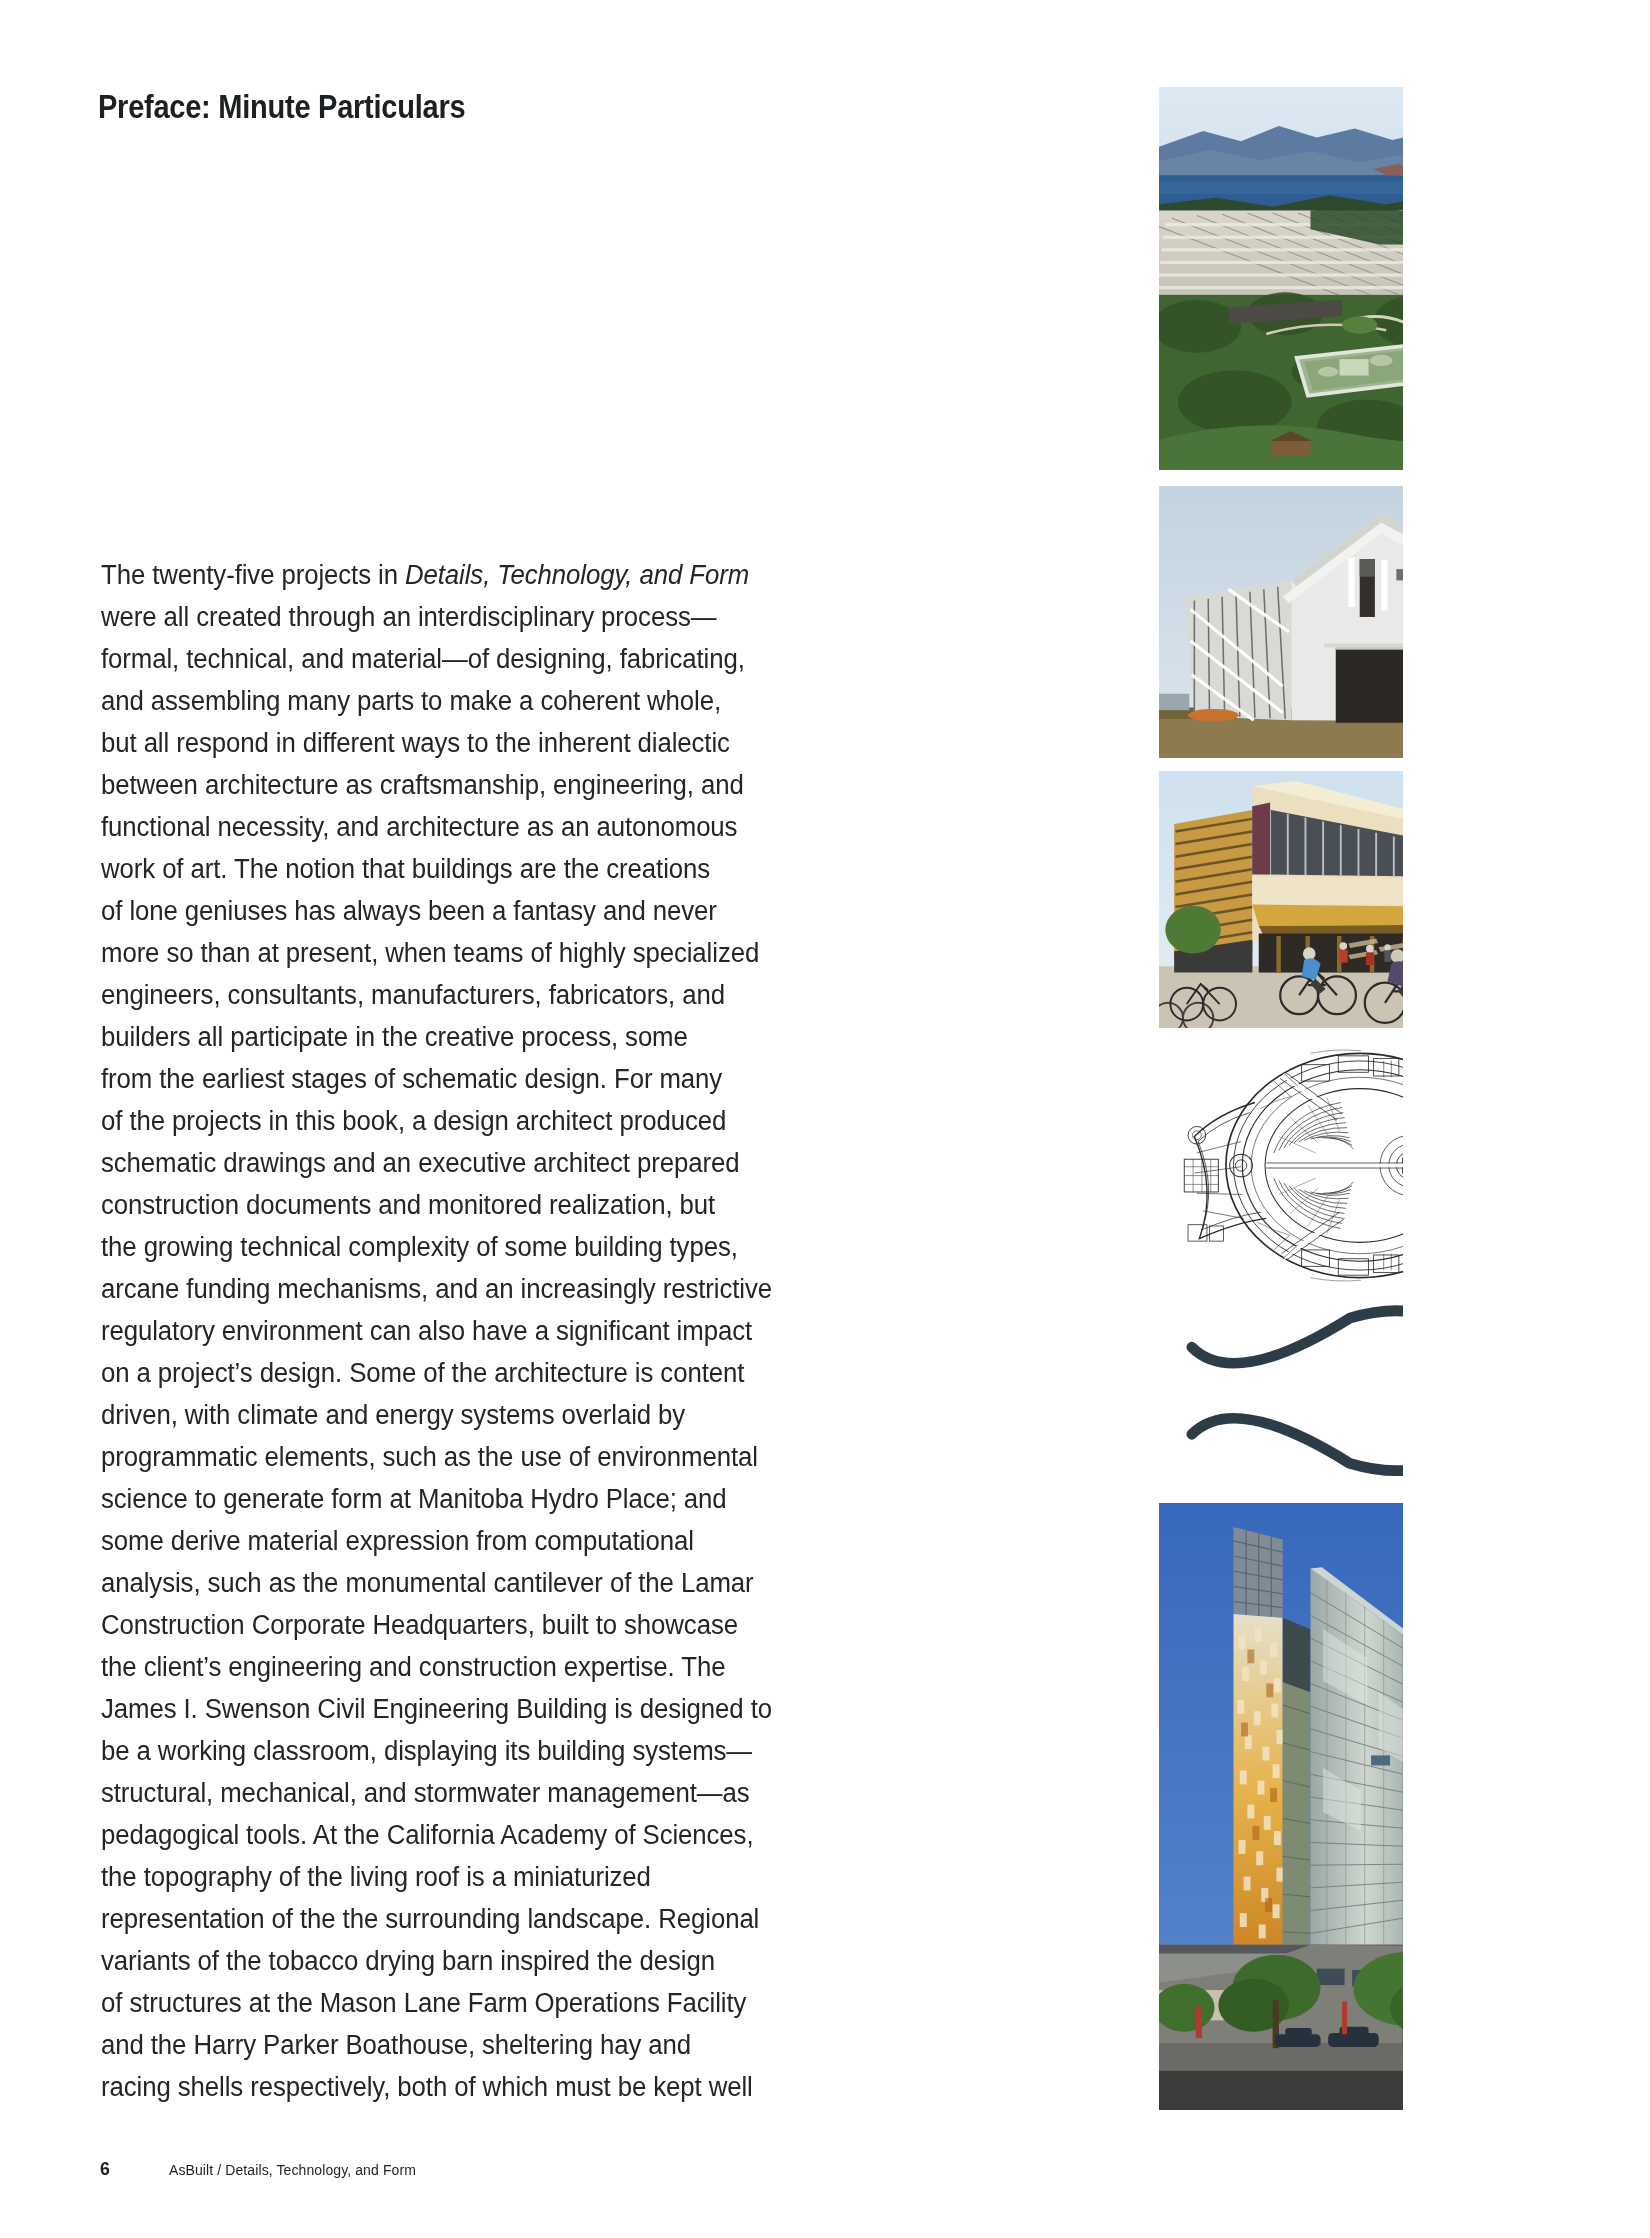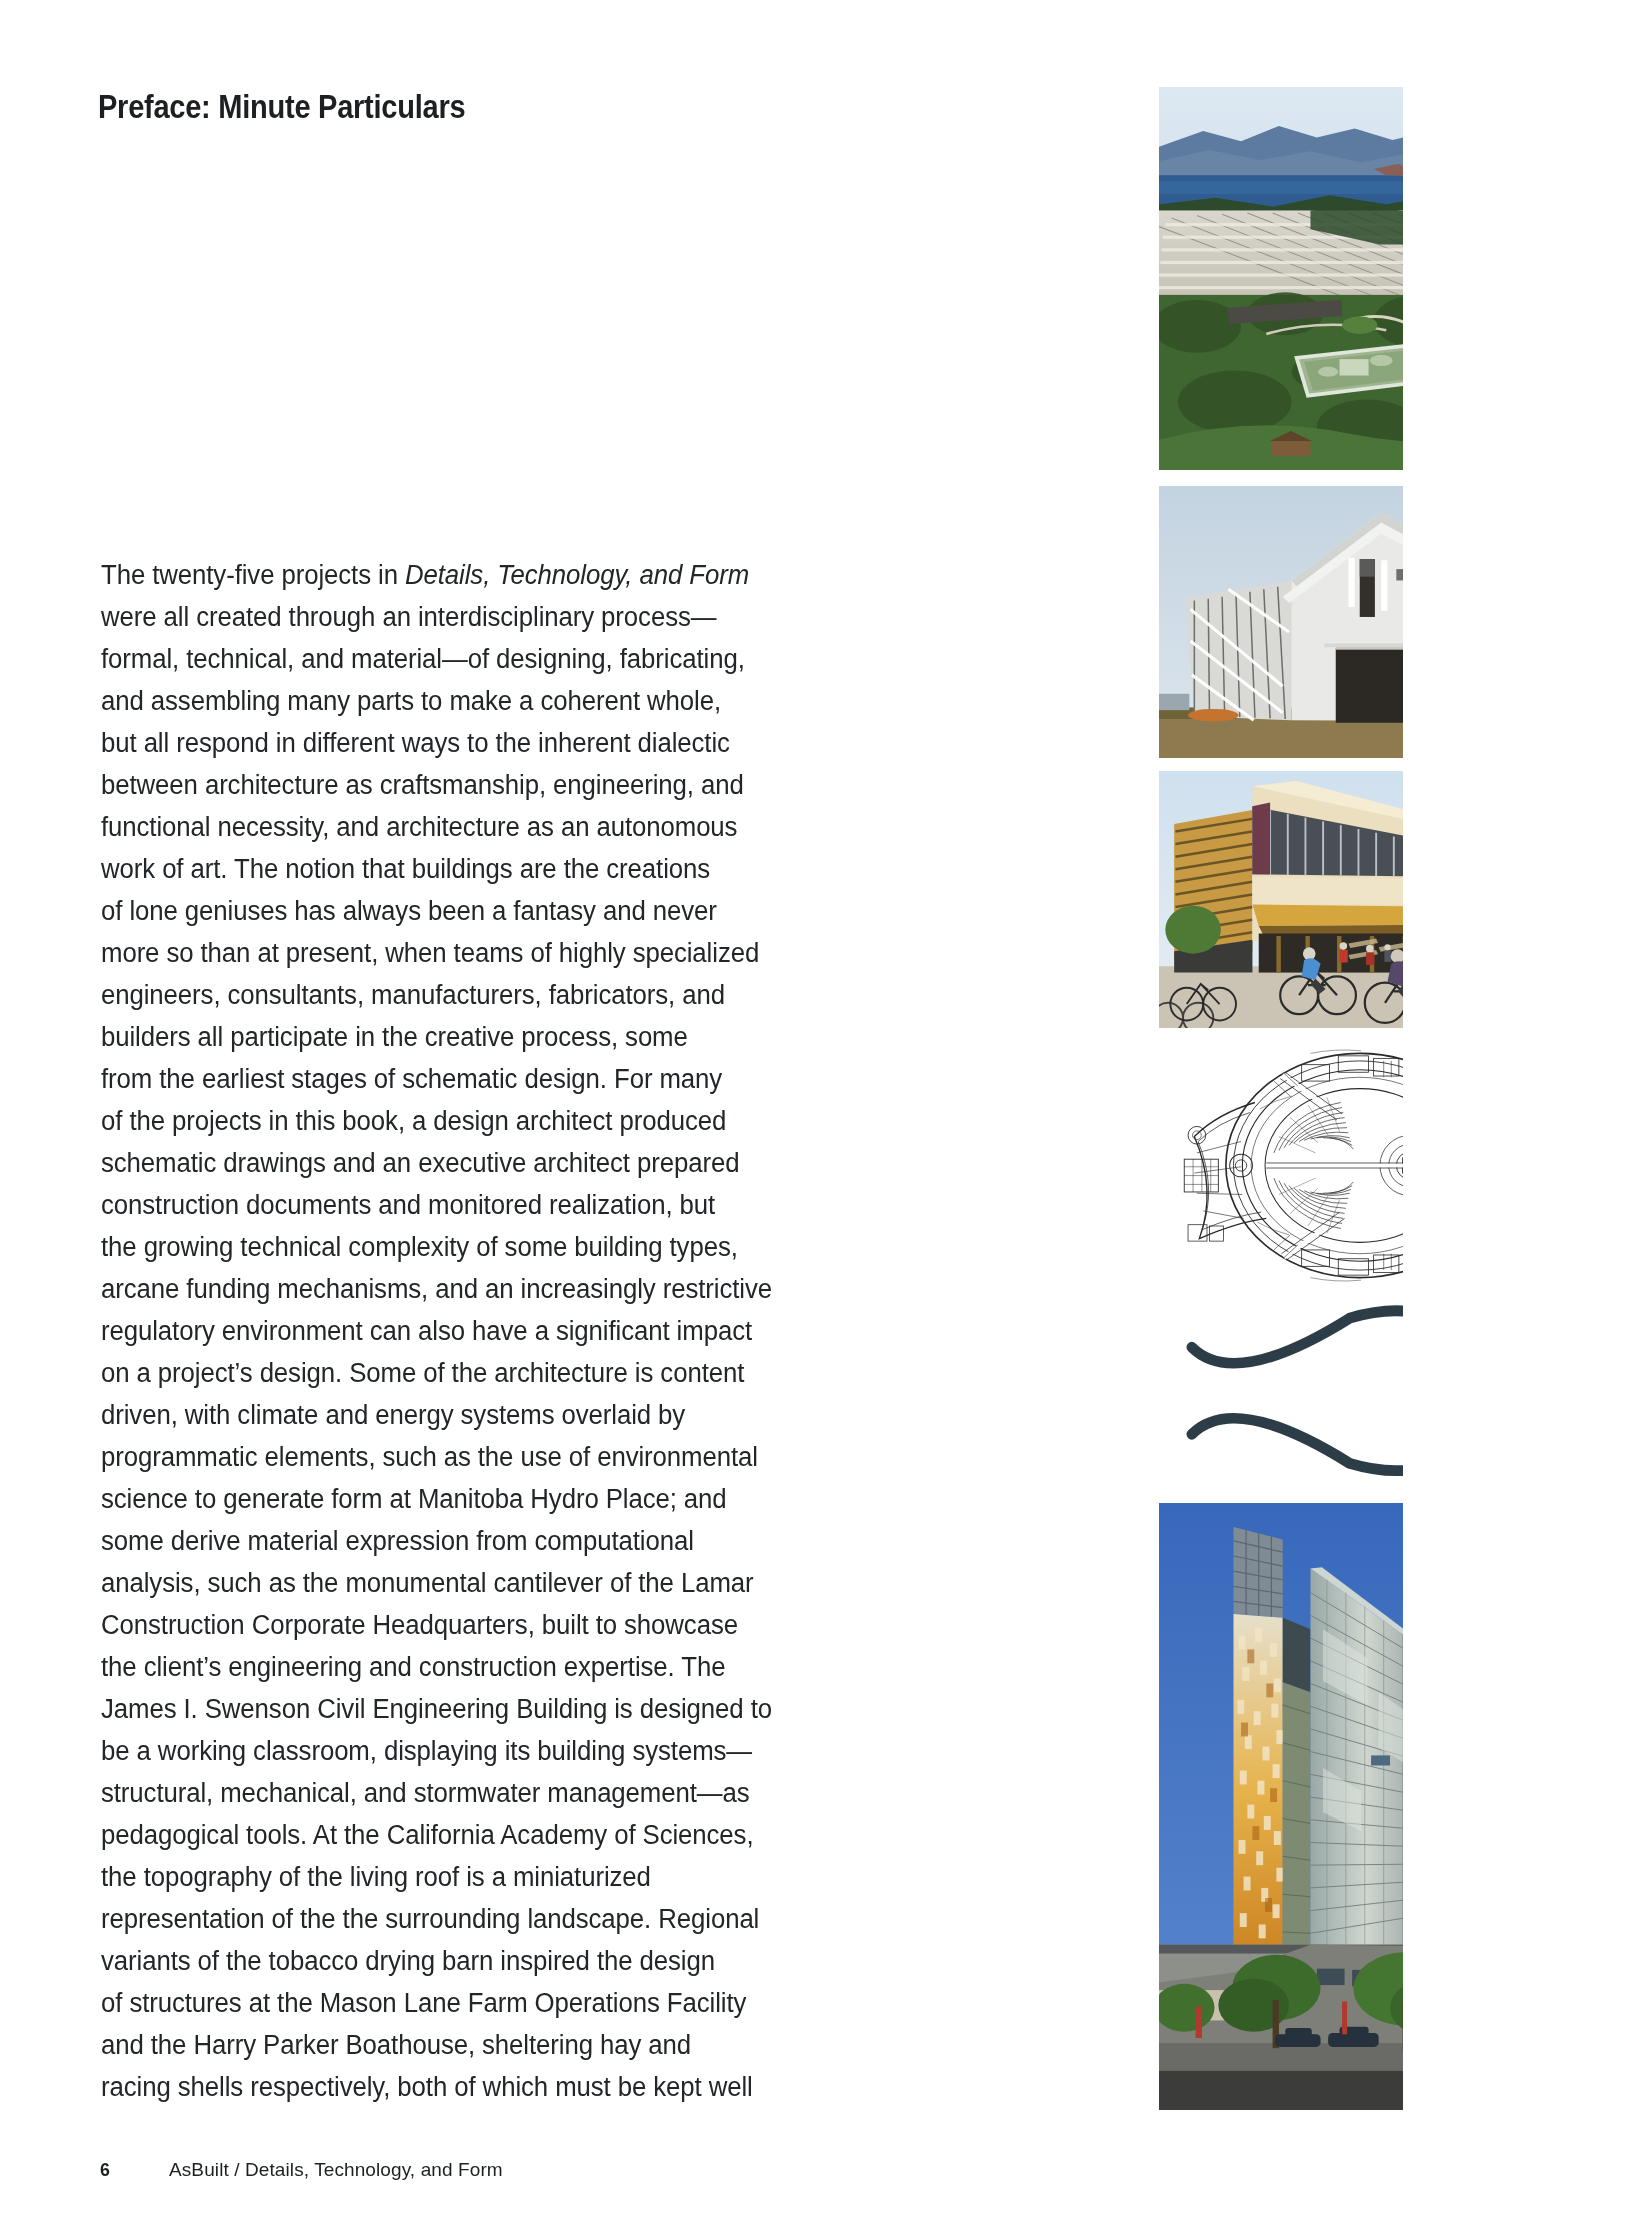--- a/index.html
+++ b/index.html
@@ -60,21 +60,21 @@
     display: flex;
     align-items: baseline;
     color: #1d2023;
   }
   #footer-page-number {
     font-size: 17.7px;
     font-weight: bold;
     width: 69px;
   }
   #footer-book-title {
-    font-size: 19px;
+    font-size: 14px;
     font-weight: normal;
     letter-spacing: 0.1px;
   }
 
   
   .figure {
     position: absolute;
     left: 1159px;
     width: 380px;
     overflow: hidden;

